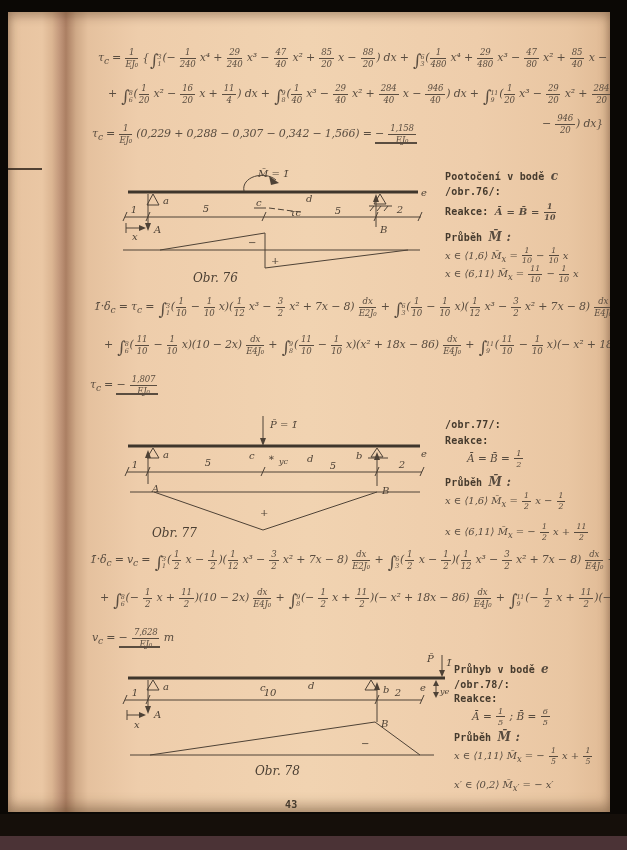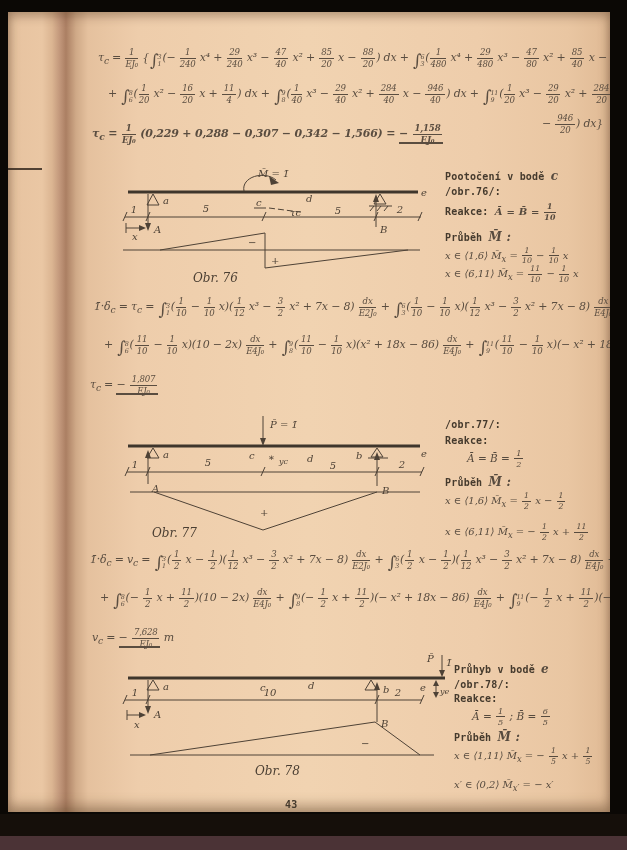--- a/index.html
+++ b/index.html
@@ -51,21 +51,21 @@
 <body>
 
 <div class="scene">
   <div class="page">
     <div class="scratch"></div>
 
     <div style="position:absolute;left:82px;top:36px;width:528px;height:110px;">
       <div class="fx" style="left:8px;top:0;">τ<sub>c</sub> = <span class="frac"><span class="fn">1</span><span class="fd">EJ₀</span></span> {<span class="int"><span class="is">∫</span><span class="ib"><span>3</span><span>1</span></span></span>(− <span class="frac"><span class="fn">1</span><span class="fd">240</span></span> x⁴ + <span class="frac"><span class="fn">29</span><span class="fd">240</span></span> x³ − <span class="frac"><span class="fn">47</span><span class="fd">40</span></span> x² + <span class="frac"><span class="fn">85</span><span class="fd">20</span></span> x − <span class="frac"><span class="fn">88</span><span class="fd">20</span></span>) dx + <span class="int"><span class="is">∫</span><span class="ib"><span>6</span><span>3</span></span></span>(<span class="frac"><span class="fn">1</span><span class="fd">480</span></span> x⁴ + <span class="frac"><span class="fn">29</span><span class="fd">480</span></span> x³ − <span class="frac"><span class="fn">47</span><span class="fd">80</span></span> x² + <span class="frac"><span class="fn">85</span><span class="fd">40</span></span> x − <span class="frac"><span class="fn">88</span><span class="fd">40</span></span>) dx +</div>
       <div class="fx" style="left:18px;top:36px;">+ <span class="int"><span class="is">∫</span><span class="ib"><span>8</span><span>6</span></span></span>(<span class="frac"><span class="fn">1</span><span class="fd">20</span></span> x² − <span class="frac"><span class="fn">16</span><span class="fd">20</span></span> x + <span class="frac"><span class="fn">11</span><span class="fd">4</span></span>) dx + <span class="int"><span class="is">∫</span><span class="ib"><span>9</span><span>8</span></span></span>(<span class="frac"><span class="fn">1</span><span class="fd">40</span></span> x³ − <span class="frac"><span class="fn">29</span><span class="fd">40</span></span> x² + <span class="frac"><span class="fn">284</span><span class="fd">40</span></span> x − <span class="frac"><span class="fn">946</span><span class="fd">40</span></span>) dx + <span class="int"><span class="is">∫</span><span class="ib"><span>11</span><span>9</span></span></span>(<span class="frac"><span class="fn">1</span><span class="fd">20</span></span> x³ − <span class="frac"><span class="fn">29</span><span class="fd">20</span></span> x² + <span class="frac"><span class="fn">284</span><span class="fd">20</span></span> x −</div>
       <div class="fx" style="left:452px;top:66px;">− <span class="frac"><span class="fn">946</span><span class="fd">20</span></span>) dx}</div>
-      <div class="fx" style="left:2px;top:76px;font-weight:bold;"><span>τ<sub>c</sub> = <span class="frac"><span class="fn">1</span><span class="fd">EJ₀</span></span> (0,229 + 0,288 − 0,307 − 0,342 − 1,566) = </span><span class="res">− <span class="frac"><span class="fn">1,158</span><span class="fd">EJ₀</span></span></span></div>
+      <div class="fx" style="left:2px;top:76px;"><span>τ<sub>c</sub> = <span class="frac"><span class="fn">1</span><span class="fd">EJ₀</span></span> (0,229 + 0,288 − 0,307 − 0,342 − 1,566) = </span><span class="res">− <span class="frac"><span class="fn">1,158</span><span class="fd">EJ₀</span></span></span></div>
     </div>
 
     <svg style="position:absolute;left:110px;top:153px;" width="315" height="125" viewBox="0 0 315 125">
       <text x="140" y="12">M̄ = 1̄</text>
       <path d="M 126,26 C 123,12 146,5 158,15"></path>
       <polygon points="161,18 151,11 153,20"></polygon>
       <line class="beam" x1="10" y1="27" x2="300" y2="27"></line>
       <path d="M 35,29 l -6,11 h 12 z"></path>
       <text x="45" y="39">a</text>
       <text x="138" y="41">c</text>

